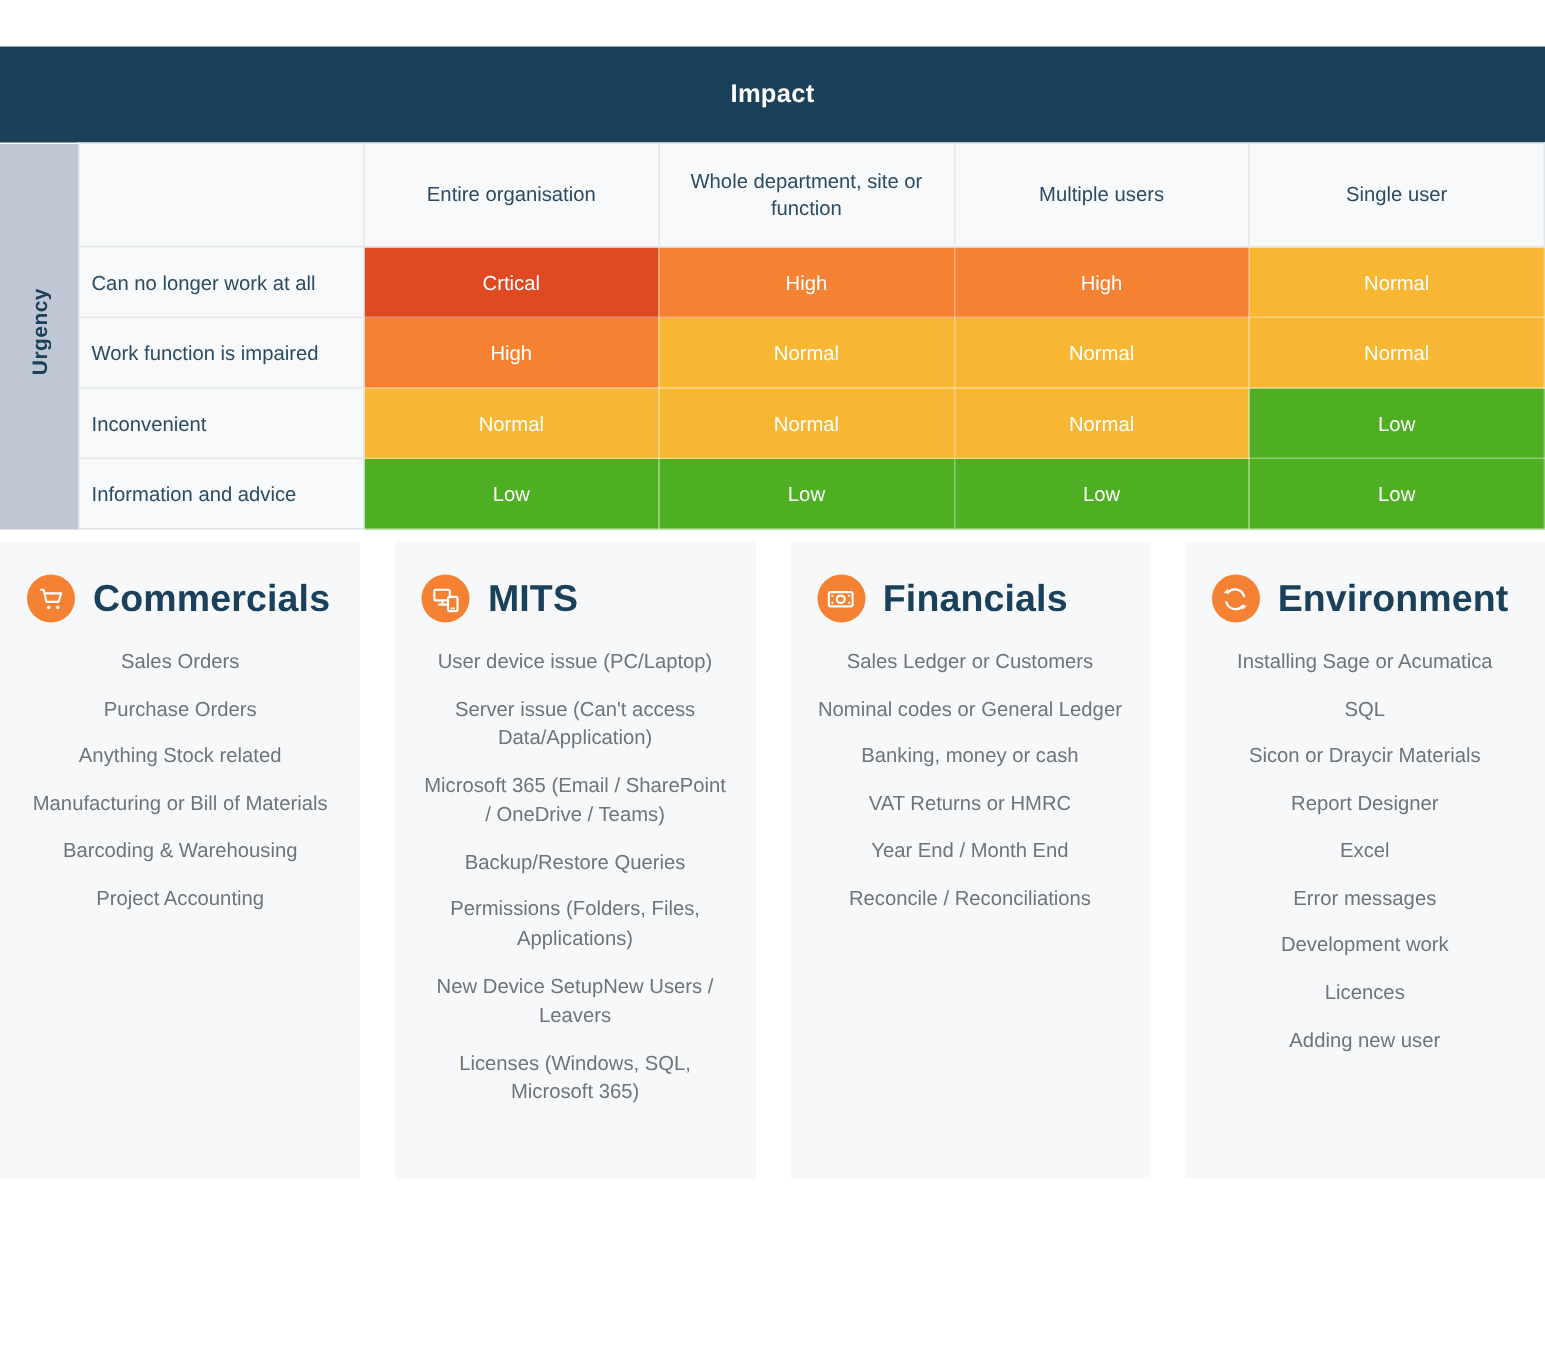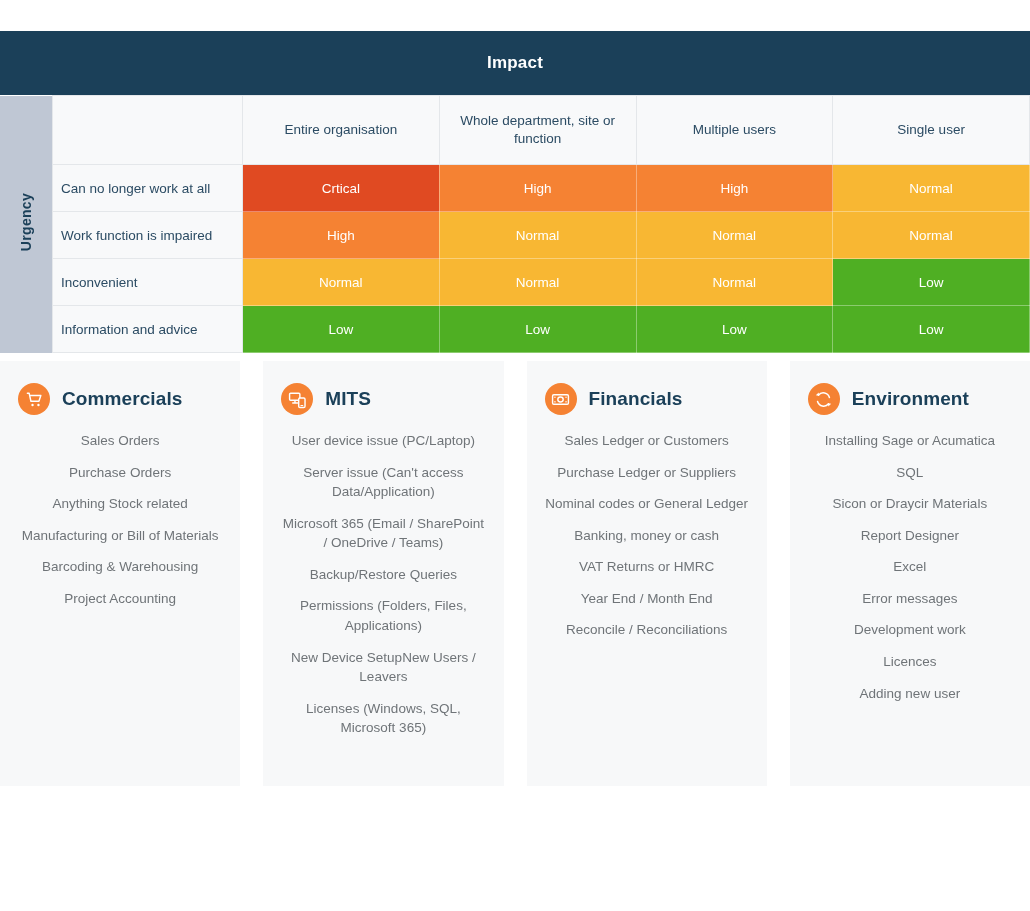--- a/index.html
+++ b/index.html
@@ -125,21 +125,21 @@
     height: 32px;
     border-radius: 50%;
     background: #f58233;
     flex: 0 0 32px;
     display: flex;
     align-items: center;
     justify-content: center;
   }
   .card-icon svg { display: block; }
   .card-title {
-    font-size: 19px;
+    font-size: 25px;
     font-weight: 700;
     color: #1b4059;
     letter-spacing: .1px;
   }
   ul.card-list {
     list-style: none;
     margin: 0;
     padding: 0;
   }
   ul.card-list li {
@@ -244,21 +244,20 @@
       <div class="card-head">
         <span class="card-icon">
           <svg width="19" height="19" viewBox="0 0 24 24">
             <use href="#ic-banknote-icon"></use>
           </svg>
         </span>
         <span class="card-title">Financials</span>
       </div>
       <ul class="card-list">
         <li>Sales Ledger or Customers</li>
-        <li>Purchase Ledger or Suppliers</li>
         <li>Nominal codes or General Ledger</li>
         <li>Banking, money or cash</li>
         <li>VAT Returns or HMRC</li>
         <li>Year End / Month End</li>
         <li>Reconcile / Reconciliations</li>
       </ul>
     </div>
     <div class="card">
       <div class="card-head">
         <span class="card-icon">

